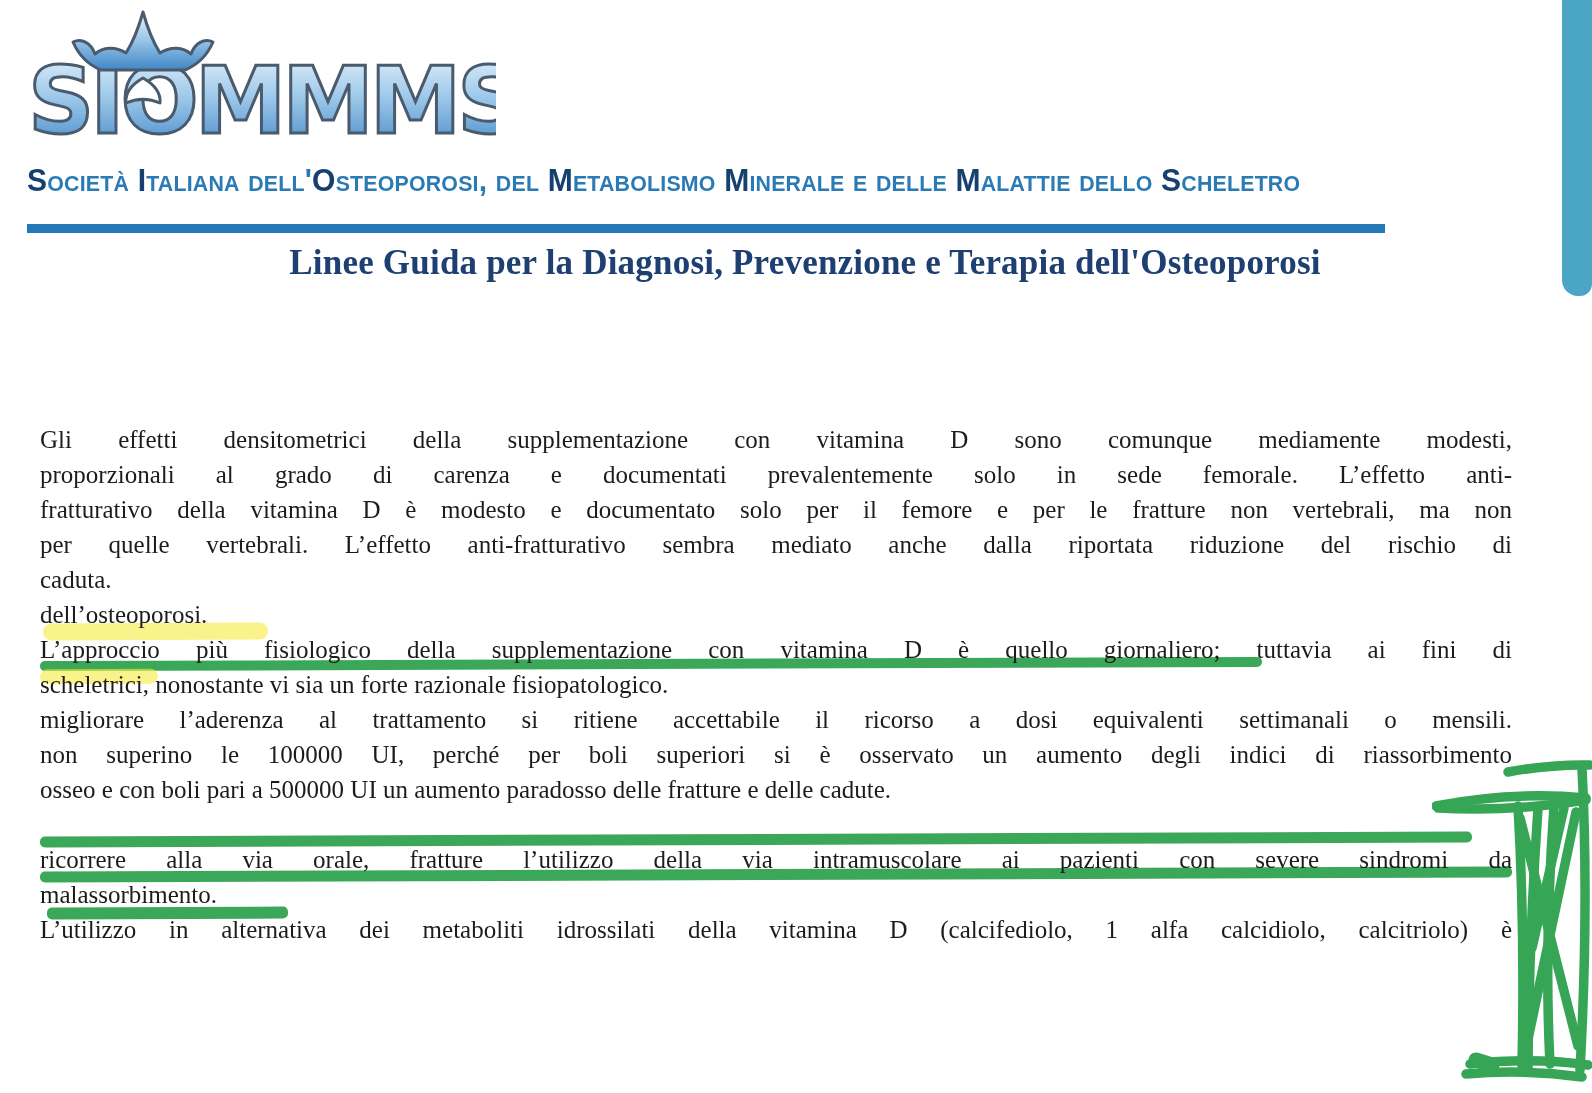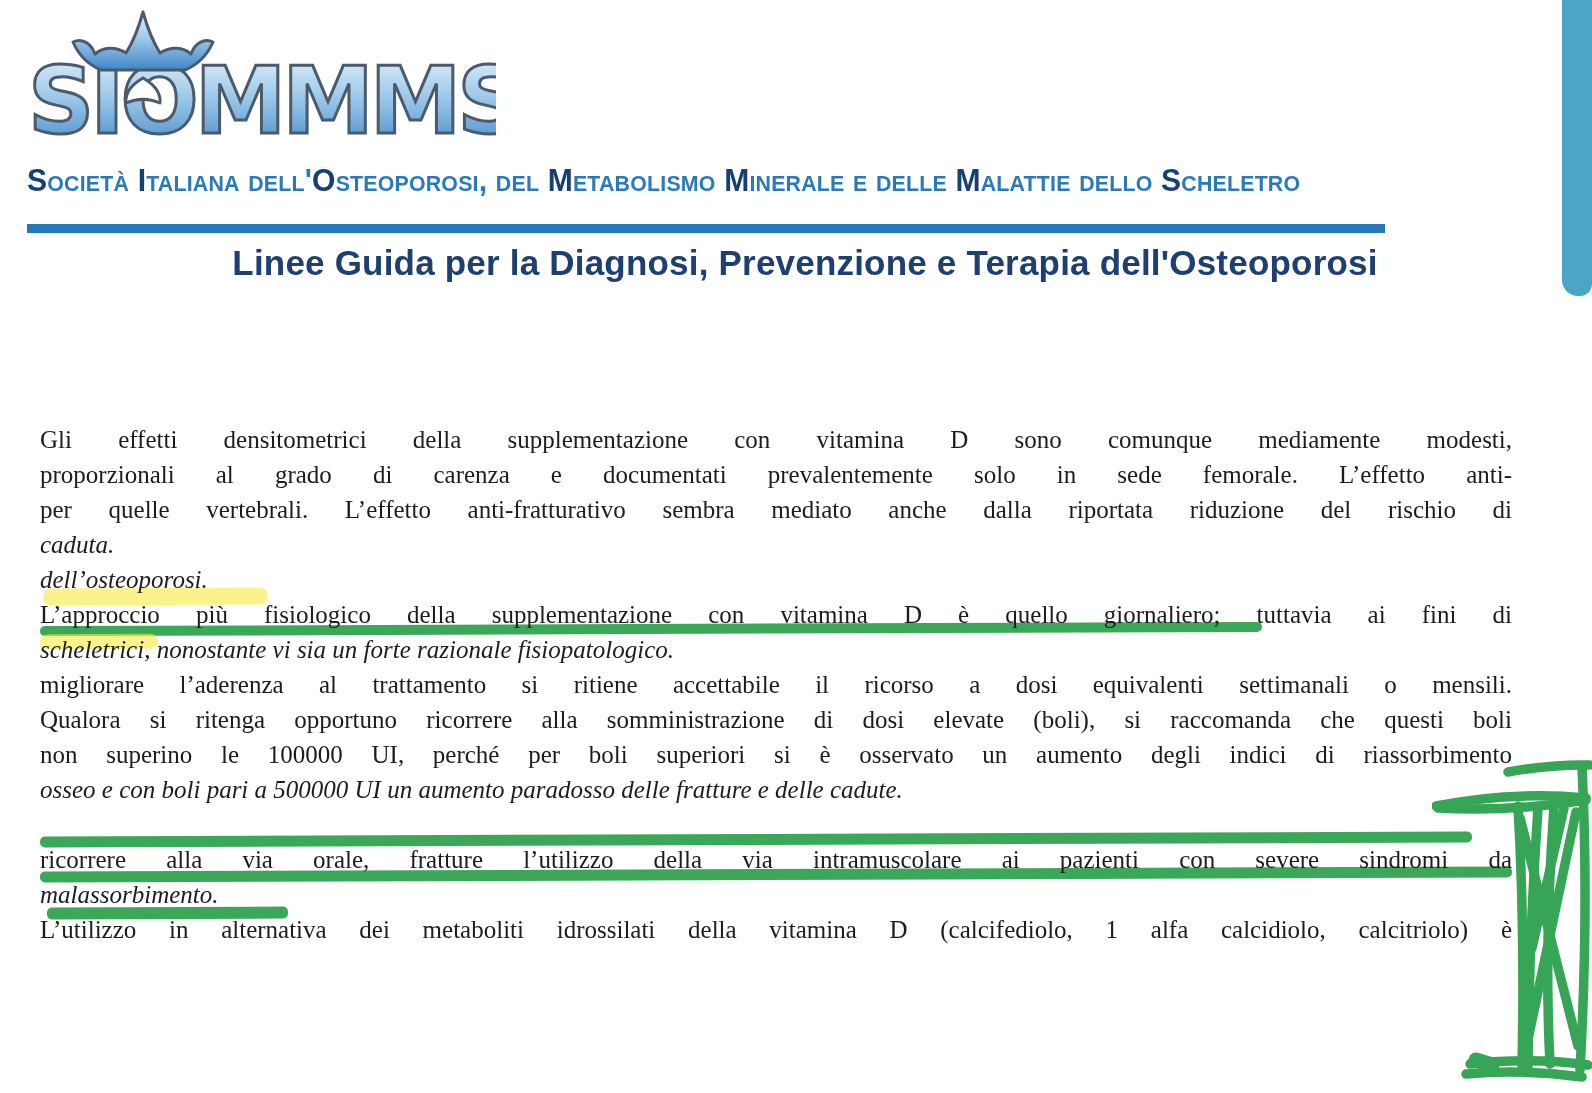--- a/index.html
+++ b/index.html
@@ -20,30 +20,30 @@
     font-family:"Liberation Sans",sans-serif;font-weight:bold;
     font-variant:small-caps;font-size:31px;letter-spacing:.2px;
     color:#2a7ab5;white-space:nowrap;transform:scaleX(.97);transform-origin:left center;
   }
   .society .cap{color:#16406f;}
   .rule{
     position:absolute;left:27px;top:224px;width:1358px;height:9px;background:#2478b8;
   }
   .doc-title{
     position:absolute;left:70px;top:243px;width:1470px;text-align:center;
-    font-family:Liberation Sans, sans-serif;font-weight:bold;font-size:35px;color:#1d3f72;
+    font-family:Liberation Serif, serif;font-weight:bold;font-size:35px;color:#1d3f72;
     letter-spacing:.2px;
   }
   
   .body-text{
     position:absolute;left:40px;top:422px;width:1472px;
     font-size:25px;color:#1c1c1c;
   }
   .line{position:relative;height:35px;line-height:35px;text-align:justify;text-align-last:justify;overflow:visible;}
-  .line.end{text-align-last:left;font-style:italic;}
+  .line.end{text-align-last:left;}
   .line .txt{position:relative;z-index:2;}
   .mark{position:absolute;z-index:1;}
   .mark.yellow{background:#f6e93e;opacity:.6;height:17px;border-radius:9px;transform:rotate(-.25deg);}
   .mark.green{background:#2fa34f;opacity:.95;height:10px;border-radius:5px;transform:rotate(-.2deg);}
   
   .scribble{position:absolute;left:1432px;top:748px;width:160px;height:345px;}
 </style>
 </head>
 <body>
 
@@ -66,27 +66,27 @@
 
 <div class="society"><span class="cap">S</span><span>o</span><span>c</span><span>i</span><span>e</span><span>t</span><span>à</span><span> </span><span class="cap">I</span><span>t</span><span>a</span><span>l</span><span>i</span><span>a</span><span>n</span><span>a</span><span> </span><span>d</span><span>e</span><span>l</span><span>l</span><span>'</span><span class="cap">O</span><span>s</span><span>t</span><span>e</span><span>o</span><span>p</span><span>o</span><span>r</span><span>o</span><span>s</span><span>i</span><span>,</span><span> </span><span>d</span><span>e</span><span>l</span><span> </span><span class="cap">M</span><span>e</span><span>t</span><span>a</span><span>b</span><span>o</span><span>l</span><span>i</span><span>s</span><span>m</span><span>o</span><span> </span><span class="cap">M</span><span>i</span><span>n</span><span>e</span><span>r</span><span>a</span><span>l</span><span>e</span><span> </span><span>e</span><span> </span><span>d</span><span>e</span><span>l</span><span>l</span><span>e</span><span> </span><span class="cap">M</span><span>a</span><span>l</span><span>a</span><span>t</span><span>t</span><span>i</span><span>e</span><span> </span><span>d</span><span>e</span><span>l</span><span>l</span><span>o</span><span> </span><span class="cap">S</span><span>c</span><span>h</span><span>e</span><span>l</span><span>e</span><span>t</span><span>r</span><span>o</span></div>
 
 <div class="rule"></div>
 
 <div class="doc-title">Linee Guida per la Diagnosi, Prevenzione e Terapia dell'Osteoporosi</div>
 
 <div class="body-text">
     <div class="line"><span class="txt">Gli effetti densitometrici della supplementazione con vitamina D sono comunque mediamente modesti,</span></div>
     <div class="line"><span class="txt">proporzionali al grado di carenza e documentati prevalentemente solo in sede femorale. L’effetto anti-</span></div>
+    <div class="line"><span class="txt">fratturativo della vitamina D è modesto e documentato solo per il femore e per le fratture non vertebrali, ma non</span></div>
     <div class="line"><span class="txt">per quelle vertebrali. L’effetto anti-fratturativo sembra mediato anche dalla riportata riduzione del rischio di</span></div>
     <div class="line end"><span class="txt">caduta.</span></div>
     <div class="line end"><span class="mark yellow" style="left: 0.2%; width: 15.3%; top: 26px;"></span><span class="txt">dell’osteoporosi.</span></div>
     <div class="line"><span class="mark green" style="left: 0%; width: 83%; top: 27px;"></span><span class="txt">L’approccio più fisiologico della supplementazione con vitamina D è quello giornaliero; tuttavia ai fini di</span></div>
     <div class="line end"><span class="mark yellow" style="left: 0%; width: 8%; top: 2px; height: 15px;"></span><span class="txt">scheletrici, nonostante vi sia un forte razionale fisiopatologico.</span></div>
     <div class="line"><span class="txt">migliorare l’aderenza al trattamento si ritiene accettabile il ricorso a dosi equivalenti settimanali o mensili.</span></div>
-    <div class="line"><span class="txt">Qualora si ritenga opportuno ricorrere alla somministrazione di dosi elevate (boli), si raccomanda che questi boli</span></div>
     <div class="line"><span class="txt">non superino le 100000 UI, perché per boli superiori si è osservato un aumento degli indici di riassorbimento</span></div>
     <div class="line end"><span class="txt">osseo e con boli pari a 500000 UI un aumento paradosso delle fratture e delle cadute.</span></div>
     <div class="line"><span class="mark green" style="left: 0%; width: 97.3%; top: 27px; height: 11px;"></span></div>
     <div class="line"><span class="mark green" style="left: 0%; width: 100%; top: 27px; height: 11px;"></span><span class="txt">ricorrere alla via orale, fratture l’utilizzo della via intramuscolare ai pazienti con severe sindromi da</span></div>
     <div class="line end"><span class="mark green" style="left: 0.5%; width: 16.4%; top: 30px; height: 12px;"></span><span class="txt">malassorbimento.</span></div>
     <div class="line"><span class="txt">L’utilizzo in alternativa dei metaboliti idrossilati della vitamina D (calcifediolo, 1 alfa calcidiolo, calcitriolo) è</span></div>
   </div>
 
 <svg class="scribble" viewBox="0 0 160 345">
   <g stroke="#2ca14e" stroke-width="9.5" stroke-linecap="round" fill="none" opacity="0.95">

